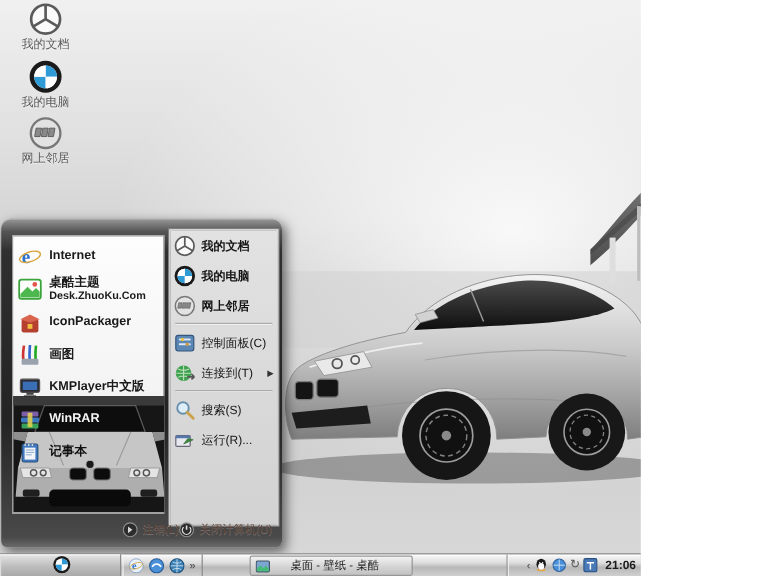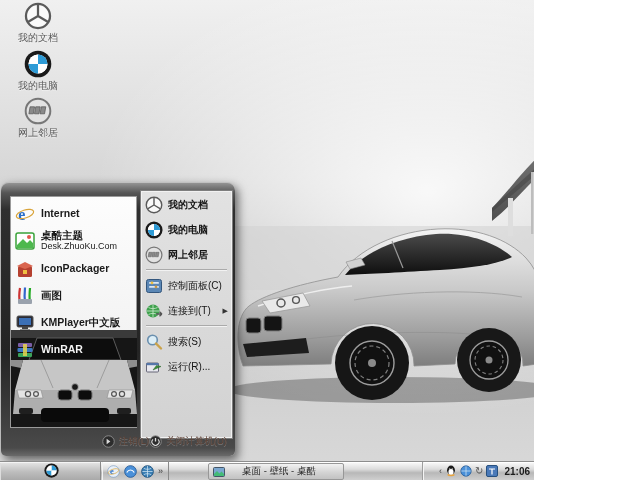--- a/index.html
+++ b/index.html
@@ -16,21 +16,21 @@
 
   
   .start-menu{position:absolute;left:1px;top:182px;width:234px;height:274px;border-radius:8px 8px 5px 5px;
     background:linear-gradient(180deg,#9a9a9a 0%,#555 4%,#2f2f2f 10%,#242424 62%,#4a4a4a 97%,#6a6a6a 100%);
     box-shadow:3px 4px 10px rgba(0,0,0,.55), inset 0 1px 0 rgba(255,255,255,.4);}
   .sm-left{position:absolute;left:9px;top:14px;width:127px;height:232px;background:linear-gradient(180deg,#fdfdfd,#ececec);overflow:hidden;box-shadow:inset 0 0 0 1px #9a9a9a;}
   .sm-items{position:relative;z-index:2;padding-top:4px;}
   .sm-item{display:flex;align-items:center;gap:6px;padding:3px 5px;min-height:21px;}
   .sm-item .ic{width:20px;height:20px;flex:0 0 20px;}
   .sm-item .lbl{font-size:10.5px;font-weight:bold;color:#1a1a1a;line-height:11px;}
-  .sm-item .sub{display:block;font-size:9px;font-weight:normal;color:#1a1a1a;}
+  .sm-item .sub{display:block;font-size:9px;font-weight:bold;color:#1a1a1a;}
   .sm-item .sub:empty{display:none;}
   .sm-item.on-dark .lbl{color:#f5f5f5;}
   .sm-item.on-dark2 .lbl{color:#101010;}
   .sm-car{position:absolute;left:1px;right:1px;bottom:1px;height:97px;z-index:1;}
   .sm-right{position:absolute;left:140px;top:9px;width:89px;height:245px;background:linear-gradient(180deg,#e2e2e2,#d2d2d2);
     border:1px solid #f2f2f2;box-shadow:0 0 0 1px #7e7e7e;}
   .smr-item{display:flex;align-items:center;gap:5px;height:25px;padding:0 3px;font-size:10px;color:#141414;}
   .smr-item .ic{width:18px;height:18px;flex:0 0 18px;}
   .smr-item.bold{font-weight:bold;}
   .smr-item .arrow{margin-left:auto;font-size:7px;color:#333;}
@@ -247,20 +247,33 @@
           <span class="ic">
             <svg viewBox="0 0 20 20">
                 <rect x="3" y="3" width="14" height="4" rx="1" fill="#7b5ea7"></rect>
                 <rect x="2.5" y="8" width="15" height="4" rx="1" fill="#3a78c2"></rect>
                 <rect x="3" y="13" width="14" height="4" rx="1" fill="#3aa35a"></rect>
                 <rect x="8" y="4" width="4" height="12" fill="#e8d44d" opacity=".85"></rect>
               </svg>
           </span>
           <span class="lbl"><span>WinRAR</span></span>
         </div>
+        <div class="sm-item on-dark2">
+          <span class="ic">
+            <svg viewBox="0 0 20 20">
+                <rect x="3.5" y="3" width="13" height="15" rx="1.5" fill="#3f77c0" stroke="#2a557f"></rect>
+                <rect x="5.5" y="6" width="9" height="10" fill="#f2f6fb"></rect>
+                <path d="M6.5 8h7M6.5 10h7M6.5 12h5" stroke="#8aa8c8" stroke-width=".8"></path>
+                <circle cx="6" cy="3.8" r=".8" fill="#ddd"></circle>
+                <circle cx="9" cy="3.8" r=".8" fill="#ddd"></circle>
+                <circle cx="12" cy="3.8" r=".8" fill="#ddd"></circle>
+              </svg>
+          </span>
+          <span class="lbl"><span>记事本</span></span>
+        </div>
       </div>
     </div>
 
     <div class="sm-right">
       <div class="smr-item bold">
         <span class="ic">
           <svg viewBox="0 0 20 20">
               <circle cx="10" cy="10" r="8.6" fill="#fafafa" stroke="#5a5a5a" stroke-width="1.6"></circle>
               <path d="M10 10 L10 1.6 M10 10 L2.8 14.3 M10 10 L17.2 14.3" stroke="#5a5a5a" stroke-width="1.6" fill="none"></path>
             </svg>

